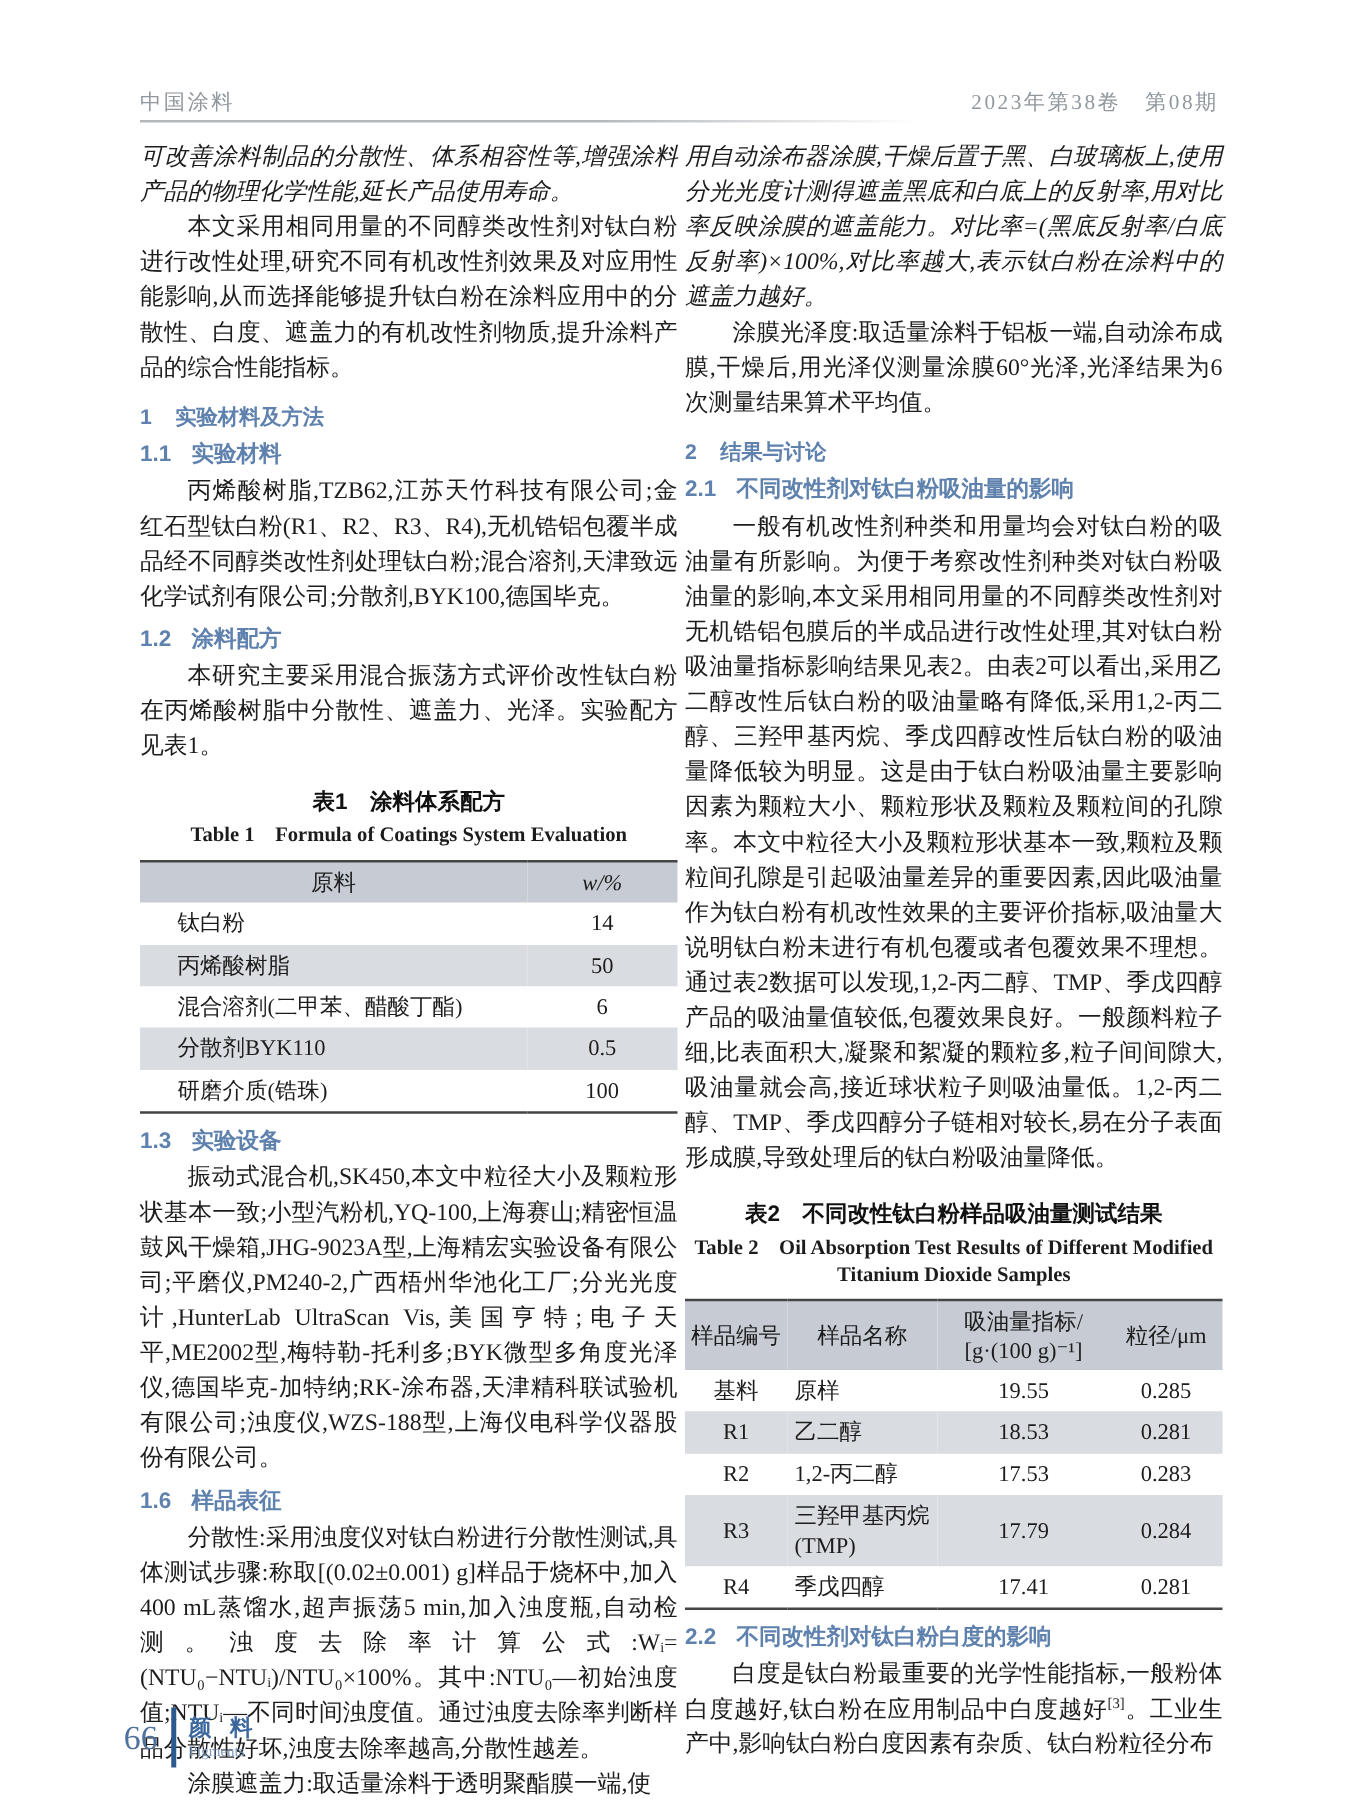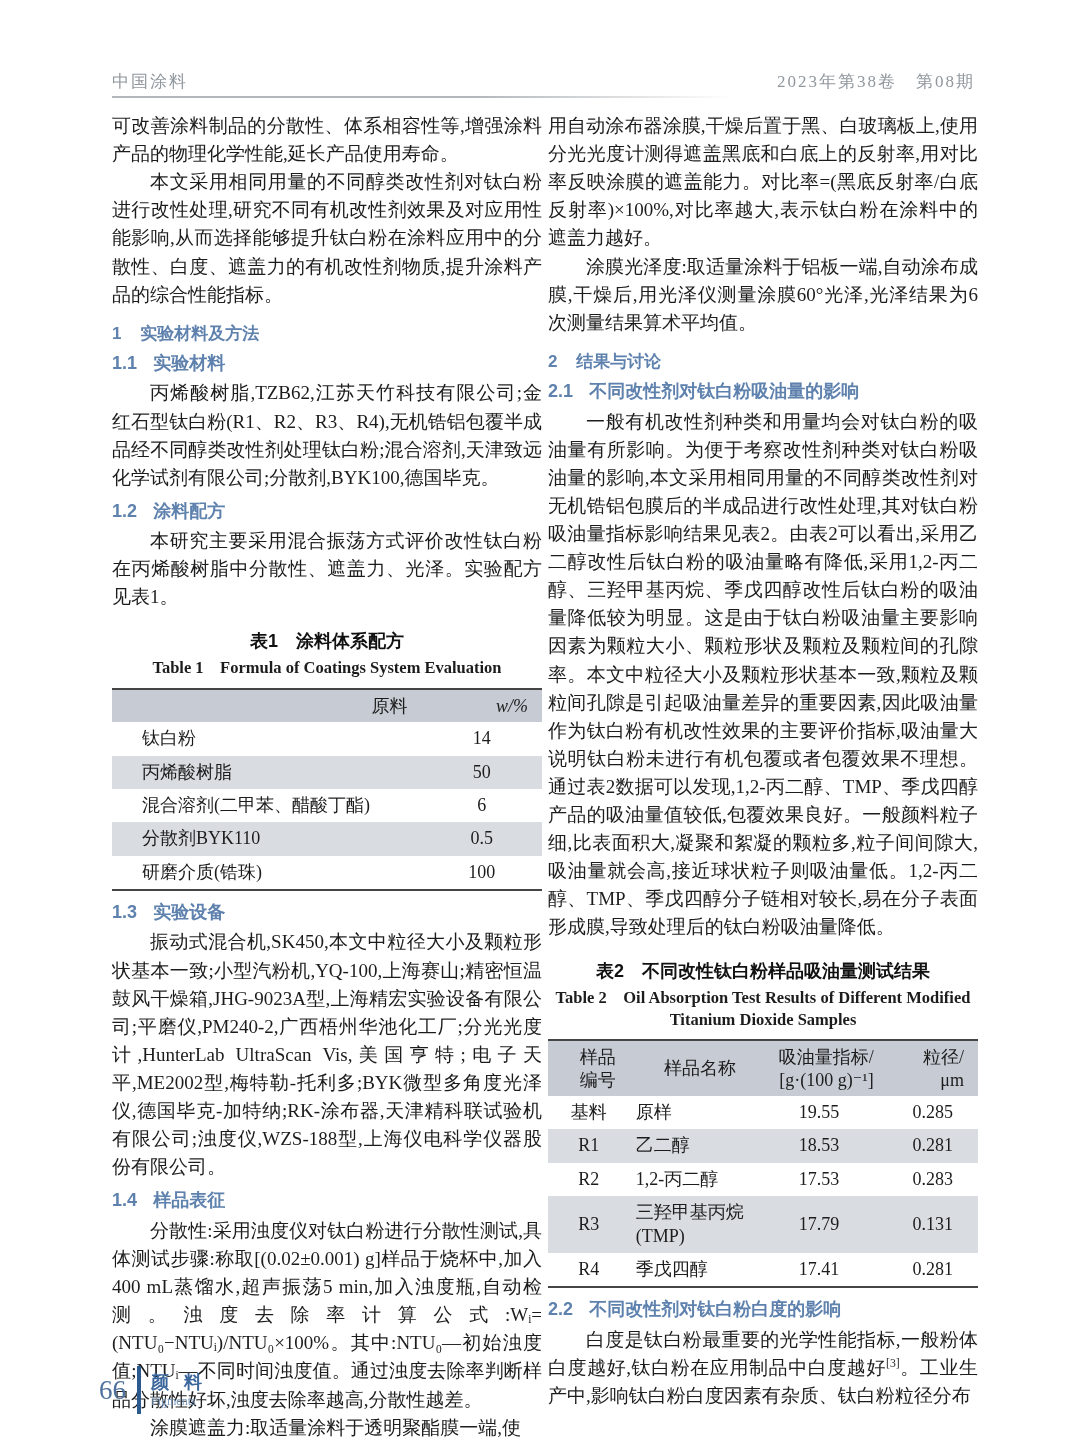--- a/index.html
+++ b/index.html
@@ -20,21 +20,21 @@
     background:linear-gradient(to right,#b3b7bb 0%,#b3b7bb 42%,#dadcde 58%,#ffffff 72%);
   }
   
   .col {
     position:absolute; top:112px; width:430px;
     font-size:19px; line-height:1.48; text-align:justify;
   }
   .col-left  { left:112px; }
   .col-right { left:548px; }
   p { margin:0; text-indent:2em; }
-  p.noindent { text-indent:0; }
+  p.noindent { text-indent:0;font-style:italic; }
   
   .sec-h1 {
     font-family:"Liberation Sans","DejaVu Sans",sans-serif;
     font-size:17px; font-weight:bold; color:#5e81ad;
     margin:14px 0 7px; line-height:1.25;
   }
   .sec-h1 .num { margin-right:1.1em; }
   .sec-h2 {
     font-family:"Liberation Sans","DejaVu Sans",sans-serif;
     font-size:18px; font-weight:bold; color:#5e81ad;
@@ -49,22 +49,22 @@
   }
   .tbl-title-en {
     text-align:center; font-weight:bold; font-size:16.5px; margin-top:3px;
     font-family:"Liberation Serif","DejaVu Serif",serif; text-indent:0; line-height:1.3;
   }
   table {
     width:100%; border-collapse:collapse; margin-top:9px;
     font-size:18px; border-top:2px solid #454545; border-bottom:2px solid #454545;
   }
   thead th {
-    background:#c7ccd4; font-weight:normal; text-align:right;
-    padding:5px 14px; line-height:1.25;
+    background:#c7ccd4; font-weight:normal; text-align:center;
+    padding:5px 3px; line-height:1.25;
   }
   tbody td { padding:5px 3px; text-align:center; line-height:1.3; }
   tbody tr:nth-child(even) { background:#d9dce1; }
   .t1 thead th:first-child { width:72%; }
   .t1 tbody td:first-child { text-align:left; padding-left:30px; }
   .t2 th:nth-child(1){ width:19%; }
   .t2 th:nth-child(2){ width:28%; }
   .t2 th:nth-child(3){ width:32%; }
   .t2 th:nth-child(4){ width:21%; }
   .t2 tbody td:nth-child(2){ text-align:left; padding-left:6px; }
@@ -150,21 +150,21 @@
           </tbody>
       </table>
     </div>
 
     <div class="sec-h2">
       <span class="num">1.3</span><span>实验设备</span>
     </div>
     <p>振动式混合机,SK450,本文中粒径大小及颗粒形状基本一致;小型汽粉机,YQ-100,上海赛山;精密恒温鼓风干燥箱,JHG-9023A型,上海精宏实验设备有限公司;平磨仪,PM240-2,广西梧州华池化工厂;分光光度计,HunterLab UltraScan Vis,美国亨特;电子天平,ME2002型,梅特勒-托利多;BYK微型多角度光泽仪,德国毕克-加特纳;RK-涂布器,天津精科联试验机有限公司;浊度仪,WZS-188型,上海仪电科学仪器股份有限公司。</p>
 
     <div class="sec-h2">
-      <span class="num">1.4</span><span>样品表征</span>
+      <span class="num">1.6</span><span>样品表征</span>
     </div>
     <p>分散性:采用浊度仪对钛白粉进行分散性测试,具体测试步骤:称取[(0.02±0.001) g]样品于烧杯中,加入400 mL蒸馏水,超声振荡5 min,加入浊度瓶,自动检测。浊度去除率计算公式:Wᵢ=(NTU₀−NTUᵢ)/NTU₀×100%。其中:NTU₀—初始浊度值;NTUᵢ—不同时间浊度值。通过浊度去除率判断样品分散性好坏,浊度去除率越高,分散性越差。</p>
     <p>涂膜遮盖力:取适量涂料于透明聚酯膜一端,使</p>
   </div>
 
   <div class="col col-right">
     <p class="noindent">用自动涂布器涂膜,干燥后置于黑、白玻璃板上,使用分光光度计测得遮盖黑底和白底上的反射率,用对比率反映涂膜的遮盖能力。对比率=(黑底反射率/白底反射率)×100%,对比率越大,表示钛白粉在涂料中的遮盖力越好。</p>
     <p>涂膜光泽度:取适量涂料于铝板一端,自动涂布成膜,干燥后,用光泽仪测量涂膜60°光泽,光泽结果为6次测量结果算术平均值。</p>
 
     <div class="sec-h1">
@@ -209,21 +209,21 @@
             <tr>
               <td>R2</td>
               <td>1,2-丙二醇</td>
               <td>17.53</td>
               <td>0.283</td>
             </tr>
             <tr>
               <td>R3</td>
               <td>三羟甲基丙烷(TMP)</td>
               <td>17.79</td>
-              <td>0.131</td>
+              <td>0.284</td>
             </tr>
             <tr>
               <td>R4</td>
               <td>季戊四醇</td>
               <td>17.41</td>
               <td>0.281</td>
             </tr>
           </tbody>
       </table>
     </div>

